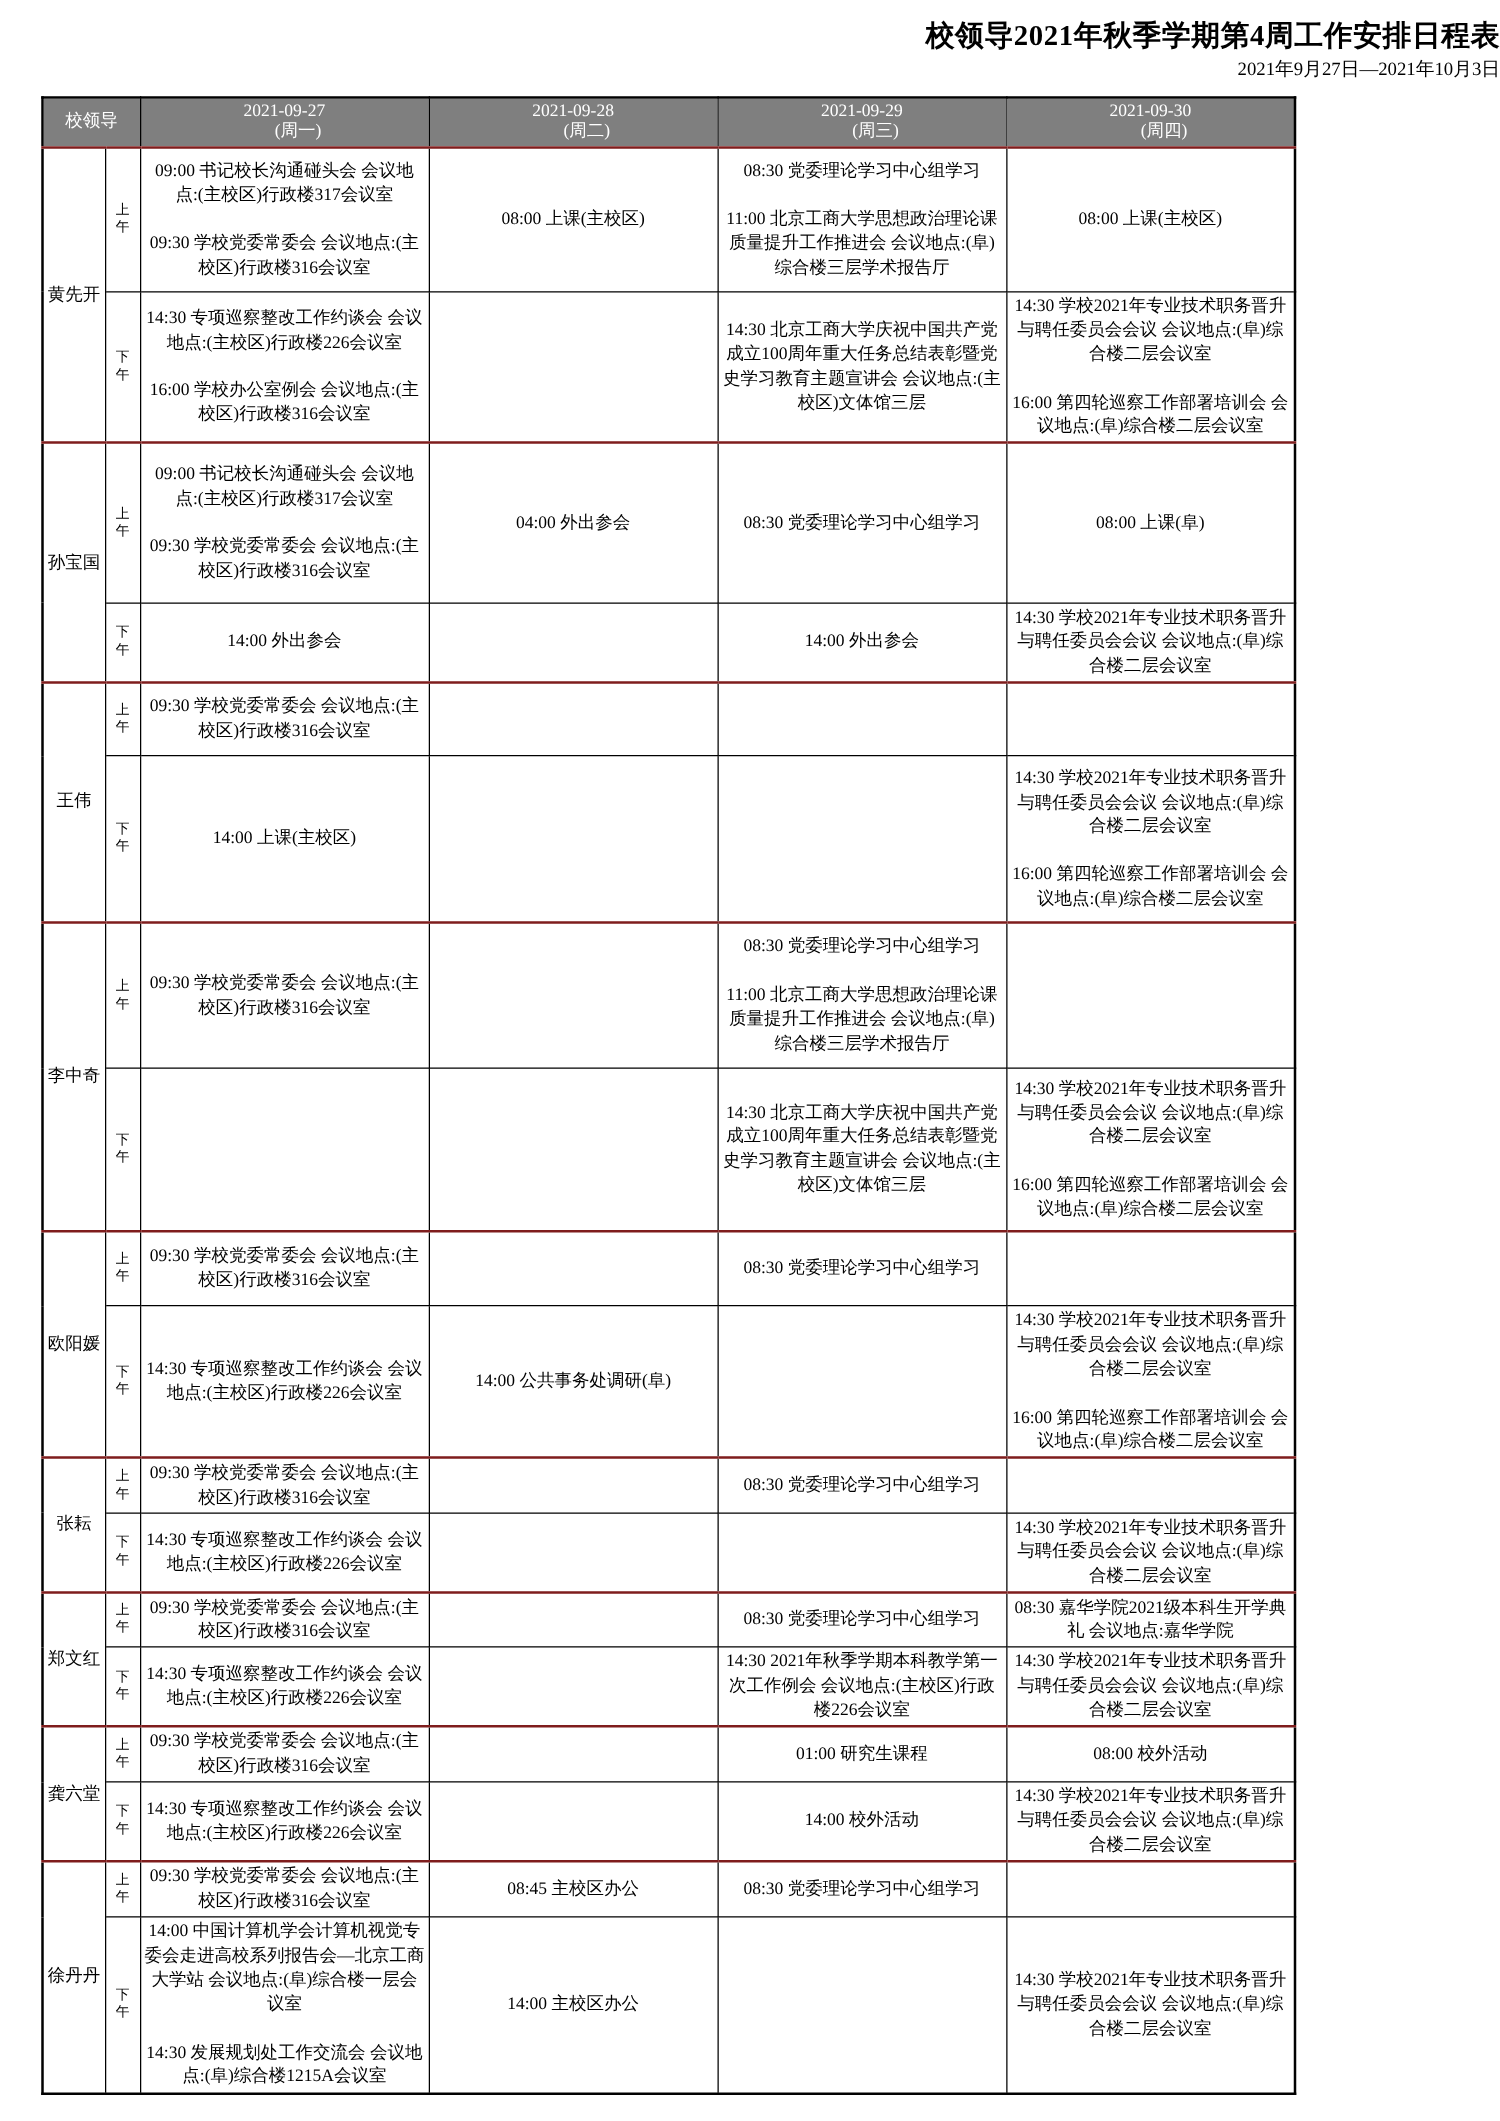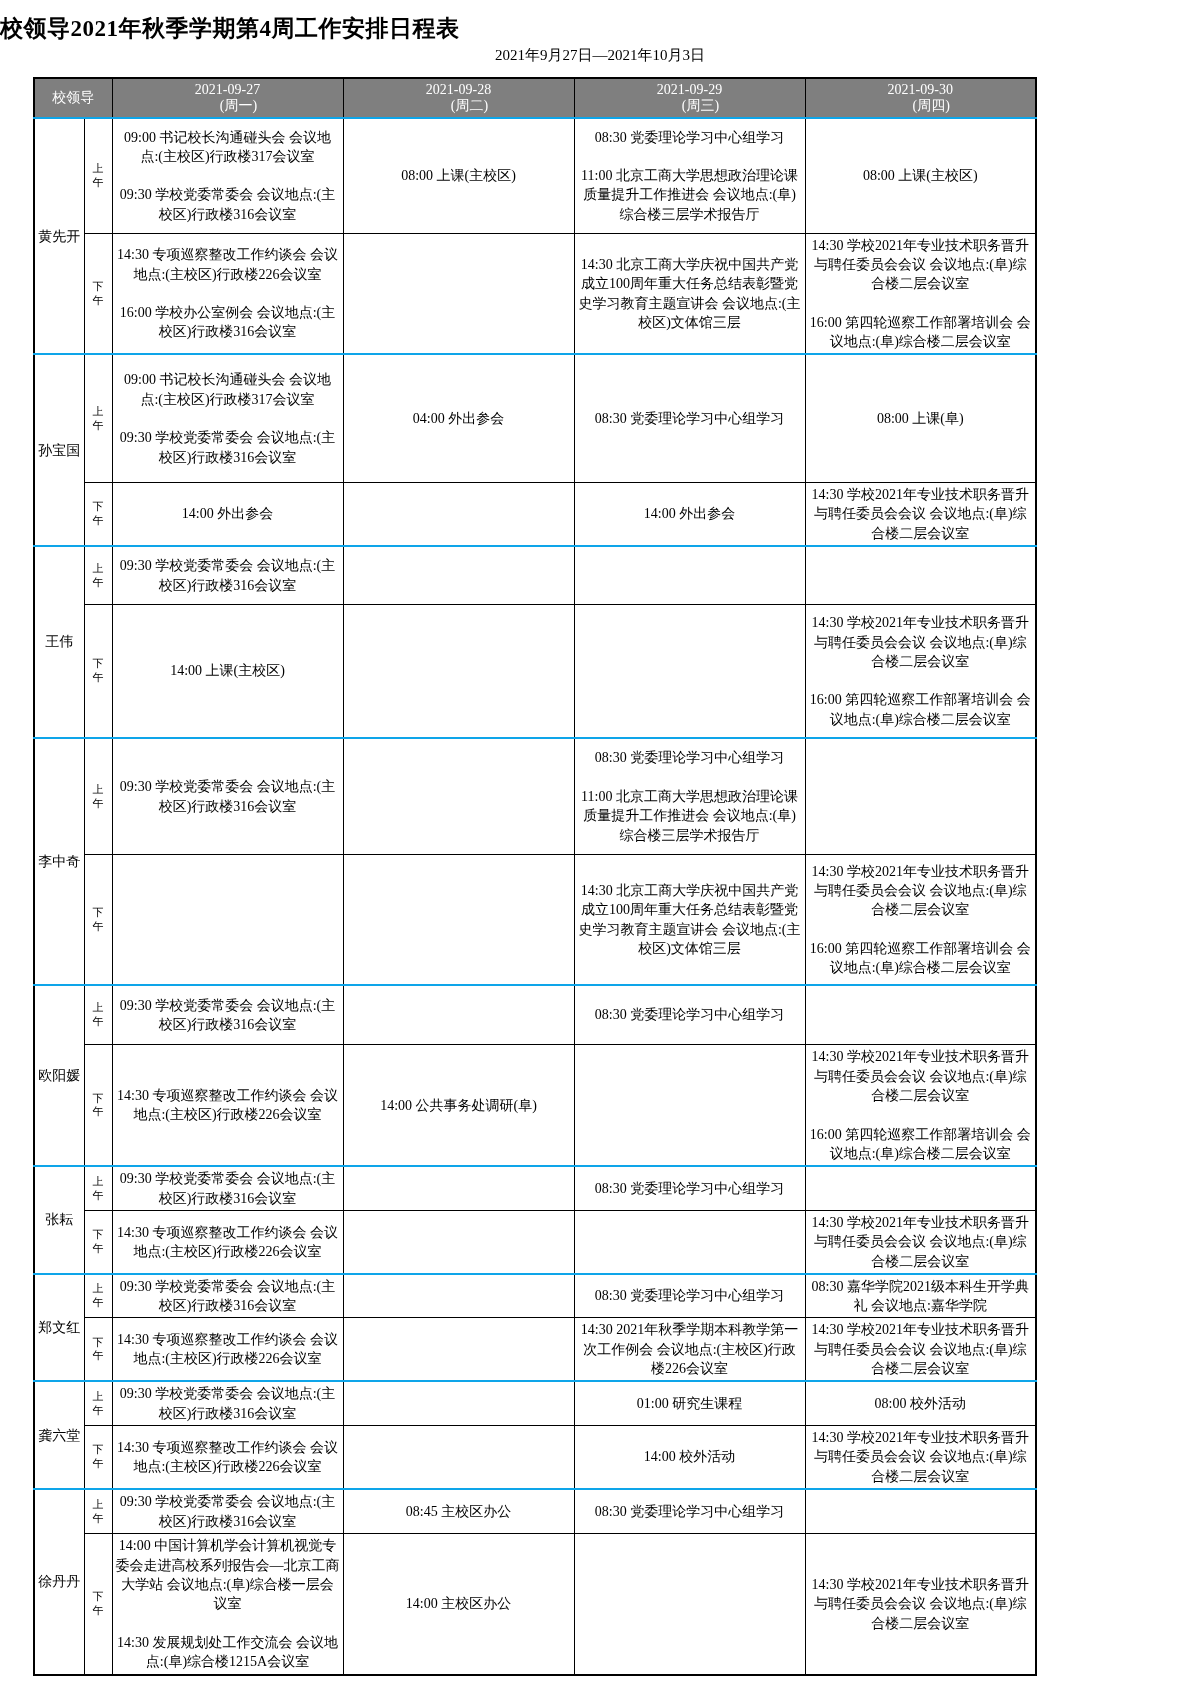--- a/index.html
+++ b/index.html
@@ -4,42 +4,42 @@
 <style>
   html,body{margin:0;padding:0;background:#ffffff;}
   body{
     width:1200px;min-height:1697px;
     font-family:"Liberation Serif","DejaVu Serif",serif;
     color:#000;
     -webkit-font-smoothing:antialiased;
   }
   .page{padding-top:14px;}
   .title{
-    text-align:left;font-size:23px;font-weight:bold;
+    text-align:right;font-size:23px;font-weight:bold;
     letter-spacing:0.5px;line-height:1.3;margin:0 0 2px 0;
   }
   .subtitle{
-    text-align:center;font-size:15px;font-weight:normal;margin:0 0 6px 0;
+    text-align:right;font-size:15px;font-weight:normal;margin:0 0 6px 0;
   }
   table.schedule{
     border-collapse:collapse;table-layout:fixed;
     margin-left:33px;width:1002px;
     border:2px solid #000;
     margin-top:12px;
   }
   .schedule td,.schedule th{
     border:1.5px solid #000;
     font-weight:normal;
     font-size:14px;line-height:1.38;
     vertical-align:middle;text-align:center;
     padding:2px 3px;
     overflow:hidden;
     word-break:break-all;
   }
-  .schedule tr.sec > td{border-top:2px solid #0ea5e9;}
+  .schedule tr.sec > td{border-top:2px solid #7f1d1d;}
   .schedule th.hdr{
     background:#7f7f7f;color:#ffffff;
     font-size:14px;line-height:1.15;padding:3px 2px;
   }
   td.name{font-size:14px;letter-spacing:0;padding:6px 0;}
   td.ampm{font-size:11px;padding:2px 6px;line-height:1.25;}
   td.cell{white-space:pre-line;}
   .hdr .d1{display:block;}
   .hdr .d2{display:block;padding-left:22px;}
 </style>

